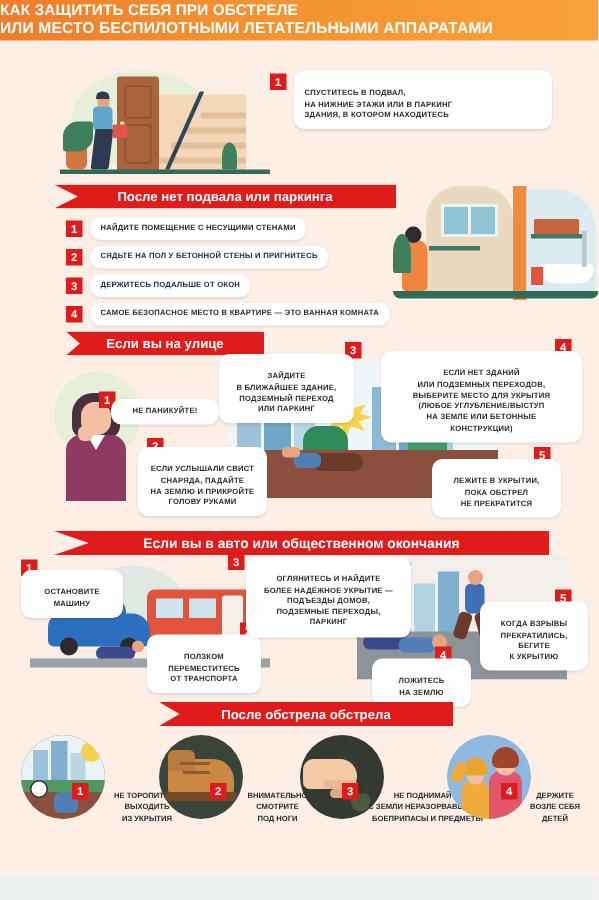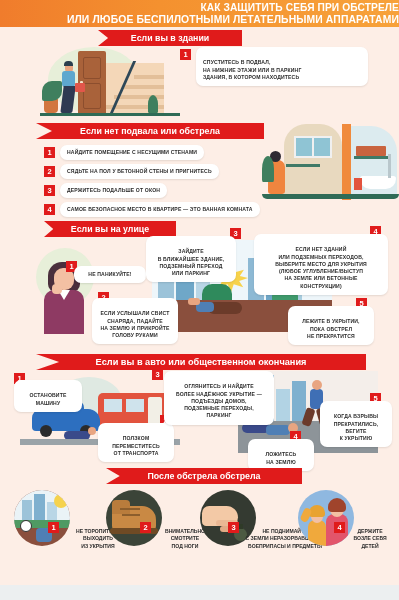--- a/index.html
+++ b/index.html
@@ -14,21 +14,21 @@
     width: 399px; height: 600px;
     background: #fdeee6;
     overflow: hidden;
   }
 
   
   .header-band {
     position: absolute; left: 0; top: 0; width: 399px; height: 27px;
     background: linear-gradient(90deg,#f07c2c 0%,#f4912f 40%,#f7a23a 100%);
     display: flex; flex-direction: column;
-    align-items: flex-end; justify-content: center;
+    align-items: flex-start; justify-content: center;
   }
   .header-line {
     color: #ffffff; font-weight: bold; letter-spacing: .1px;
     font-size: 10.2px; line-height: 12px; white-space: nowrap;
   }
   .header-line.l2 { font-size: 10.4px; }
   .ribbon2 {
     position: absolute; height: 16px; background: #e01b1b; color: #fff;
     font-weight: bold; font-size: 8.8px; white-space: nowrap;
     display: flex; align-items: center; justify-content: center;
@@ -76,21 +76,21 @@
   .sky { position:absolute; }
   .ground { position:absolute; }
 </style>
 </head>
 <body>
 
 <div id="poster">
 
   <div class="header-band">
     <div class="header-line">КАК ЗАЩИТИТЬ СЕБЯ ПРИ ОБСТРЕЛЕ</div>
-    <div class="header-line l2">ИЛИ ЛЮБОЕ БЕСПИЛОТНЫМИ ЛЕТАТЕЛЬНЫМИ АППАРАТАМИ</div>
+    <div class="header-line l2">ИЛИ МЕСТО БЕСПИЛОТНЫМИ ЛЕТАТЕЛЬНЫМИ АППАРАТАМИ</div>
   </div>
 
   <div class="panel" style="left:0;top:27px;width:399px;height:93px;">
 
     <div style="position:absolute;left:40px;top:18px;width:140px;height:75px;">
       <div class="blob" style="left:8px;top:2px;width:92px;height:66px;background:#e7efd9;"></div>
 
       <div class="rect" style="left:66px;top:18px;width:58px;height:52px;background:#f4d7b8;"></div>
       <div class="rect" style="left:66px;top:60px;width:58px;height:4px;background:#e3bf99;"></div>
       <div class="rect" style="left:74px;top:50px;width:50px;height:4px;background:#e3bf99;"></div>
@@ -108,25 +108,20 @@
       <div class="rect" style="left:22px;top:26px;width:13px;height:16px;background:#5ea8cf;border-radius:3px;"></div>
       <div class="rect" style="left:22px;top:41px;width:12px;height:27px;background:#2f3a52;border-radius:0 0 2px 2px;transform:skewX(-7deg);"></div>
       <div class="rect" style="left:35px;top:38px;width:10px;height:9px;background:#e2564a;border-radius:1px;"></div>
 
       <div class="rect" style="left:4px;top:54px;width:14px;height:14px;background:#d2763f;border-radius:0 0 4px 4px;"></div>
       <div class="rect" style="left:2px;top:36px;width:20px;height:20px;background:#3f7f5e;border-radius:50% 10% 50% 10%;"></div>
       <div class="rect" style="left:108px;top:50px;width:10px;height:18px;background:#3f7f5e;border-radius:50% 50% 10% 10%;"></div>
       <div class="rect" style="left:0;top:68px;width:140px;height:3px;background:#2f6b56;"></div>
     </div>
 
-    <div style="position:absolute;left:98px;top:3px;">
-      <div class="ribbon2" style="position:relative;width:144px;">
-        <span>Если вы в здании</span>
-      </div>
-    </div>
 
     <div class="badge" style="left:180px;top:22px;">1</div>
     <div class="bubble left" style="left:196px;top:20px;width:172px;white-space:pre-line;">
       <span>СПУСТИТЕСЬ В ПОДВАЛ,
 НА НИЖНИЕ ЭТАЖИ ИЛИ В ПАРКИНГ
 ЗДАНИЯ, В КОТОРОМ НАХОДИТЕСЬ</span>
     </div>
   </div>
 
   <div class="panel" style="left:0;top:120px;width:399px;height:98px;">
@@ -143,21 +138,21 @@
       <div class="rect" style="left:126px;top:34px;width:3px;height:24px;background:#b9c7cc;"></div>
       <div class="rect" style="left:92px;top:58px;width:8px;height:12px;background:#e2533e;"></div>
       <div class="rect" style="left:24px;top:44px;width:34px;height:3px;background:#3f7a67;"></div>
       <div class="rect" style="left:6px;top:40px;width:17px;height:34px;background:#f0853f;border-radius:7px 7px 3px 3px;"></div>
       <div class="rect" style="left:8px;top:31px;width:11px;height:11px;background:#2f2a33;border-radius:50%;"></div>
       <div class="rect" style="left:0px;top:36px;width:12px;height:26px;background:#3f7f5e;border-radius:50% 50% 10% 10%;"></div>
       <div class="rect" style="left:0px;top:74px;width:137px;height:5px;background:#2f6b56;border-radius:0 0 26px 26px;"></div>
     </div>
 
     <div class="ribbon2" style="left:36px;top:3px;width:228px;">
-      <span>Если нет подвала или обстрела</span>
+      <span>После нет подвала или паркинга</span>
     </div>
 
     <div class="listrow" style="left:44px;top:25px;">
       <div class="badge">1</div>
       <div class="bubble" style="padding:4px 7px;">
         <span>НАЙДИТЕ ПОМЕЩЕНИЕ С НЕСУЩИМИ СТЕНАМИ</span>
       </div>
     </div>
     <div class="listrow" style="left:44px;top:44px;">
       <div class="badge">2</div>

